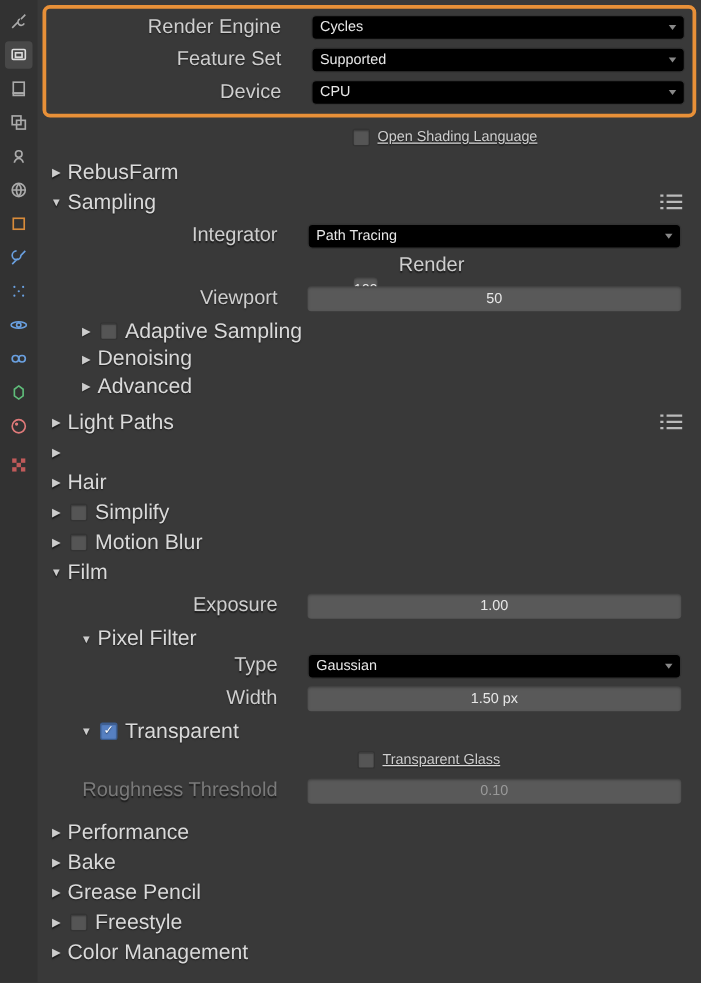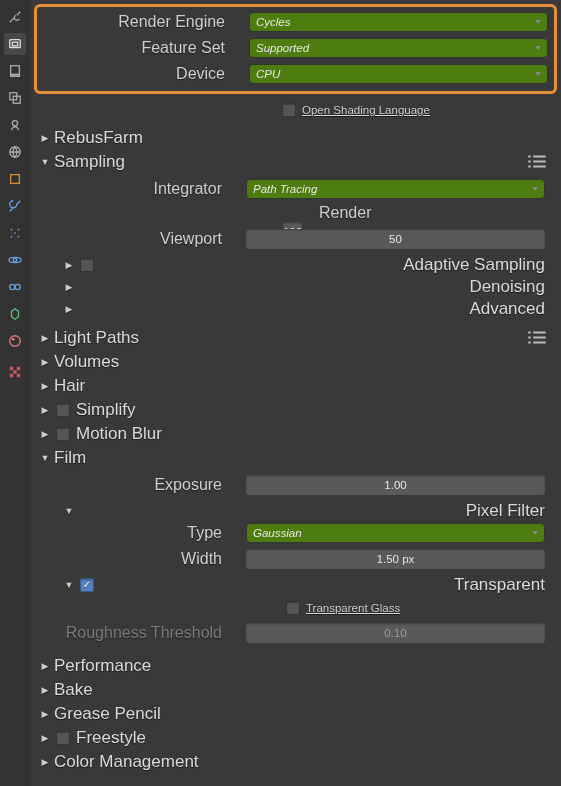--- a/index.html
+++ b/index.html
@@ -9,40 +9,40 @@
   .icon-col .icon.active { background: #484848; }
   .icon svg { width: 14px; height: 14px; stroke: #aaa; fill: none; stroke-width: 1.5; }
   .icon.active svg { stroke: #ddd; }
   .main { flex: 1; display: flex; flex-direction: column; padding-top: 2px; }
   .highlight-box { border: 3px solid #e89038; border-radius: 6px; margin: 2px 4px 6px 4px; padding: 4px 6px 6px 6px; }
   .prop-row { display: flex; align-items: center; height: 22px; margin-bottom: 4px; }
   .prop-row.tight { margin-bottom: 2px; flex-direction: column; }
   .prop-label { width: 206px; text-align: right; padding-right: 24px; color: #cfcfcf; font-size: 16px; text-shadow: 0 1px 1px rgba(0,0,0,0.5); }
   .prop-label.dim { color: #7a7a7a; }
   .prop-field { flex: 1; }
-  .dropdown { height: 20px; background: #4d7c0f; border: 1px solid #333; border-radius: 4px; display: flex; align-items: center; padding: 0 6px; color: #e8e8e8; position: relative; font-size: 11.5px; font-style: italic; }
+  .dropdown { height: 20px; background: #000000; border: 1px solid #333; border-radius: 4px; display: flex; align-items: center; padding: 0 6px; color: #e8e8e8; position: relative; font-size: 11.5px; }
   .dropdown::after { content: ""; position: absolute; right: 6px; top: 7px; border-left: 3px solid transparent; border-right: 3px solid transparent; border-top: 4px solid #888; }
   .num-field { height: 20px; background: #595959; border-radius: 3px; display: flex; align-items: center; justify-content: center; color: #e6e6e6; font-size: 11.5px; box-shadow: inset 0 1px 2px rgba(0,0,0,0.3); }
   .num-field.dim { color: #999; }
   .chk-row { display: flex; align-items: center; padding-left: 250px; height: 20px; margin-top: 2px; text-decoration: underline; }
   .chk { width: 14px; height: 14px; background: #555; border: 1px solid #333; border-radius: 2px; margin-right: 6px; box-shadow: inset 0 1px 1px rgba(0,0,0,0.3); display: inline-flex; align-items: center; justify-content: center; }
   .chk.on { background: #5680c2; border-color: #3b5c8f; }
   .chk.on::after { content: "✓"; color: #fff; font-size: 10px; line-height: 1; }
   .chk-label { font-size: 11.5px; color: #cfcfcf; text-shadow: 0 1px 1px rgba(0,0,0,0.5); }
   .panel-list { flex: 1; padding-left: 10px; }
   .panel-header { display: flex; align-items: center; height: 24px; color: #dadada; font-size: 17px; text-shadow: 0 1px 1px rgba(0,0,0,0.5); cursor: default; }
   .disc { width: 10px; display: inline-flex; justify-content: center; margin-right: 4px; color: #ccc; font-size: 9px; }
   .disc.right::before { content: "▶"; }
   .disc.down::before { content: "▼"; }
   .panel-header .chk { margin-left: 2px; margin-right: 6px; }
   .panel-header .title { flex: 1; }
   .list-icon { width: 20px; height: 16px; margin-right: 14px; }
   .list-icon svg { stroke: #bbb; fill: none; stroke-width: 1.5; }
   .subpanel { padding-left: 24px; }
-  .subpanel .panel-header { height: 22px; text-align: right; }
+  .subpanel .panel-header { height: 22px; }
   .panel-body { padding: 4px 16px 6px 0; }
   .rel { position: relative; }
 </style>
 </head>
 <body>
 
 <div class="icon-col">
   <div class="icon">
       <svg viewBox="0 0 16 16">
         <path d="M2 14l5-5m3-3l4-4M9 6a3 3 0 104 4"></path>
@@ -212,21 +212,20 @@
     <div class="panel-header rel">
       <span class="disc right"></span>
       <span class="title">Light Paths</span>
       <span class="list-icon"><svg viewBox="0 0 16 12">
             <path d="M1 2h2M5 2h10M1 6h2M5 6h10M1 10h2M5 10h10"></path>
           </svg></span>
     </div>
 
     <div class="panel-header">
       <span class="disc right"></span>
-      <span class="title">Volumes</span>
     </div>
 
     <div class="panel-header">
       <span class="disc right"></span>
       <span class="title">Hair</span>
     </div>
 
     <div class="panel-header">
       <span class="disc right"></span>
       <span class="chk"></span>

